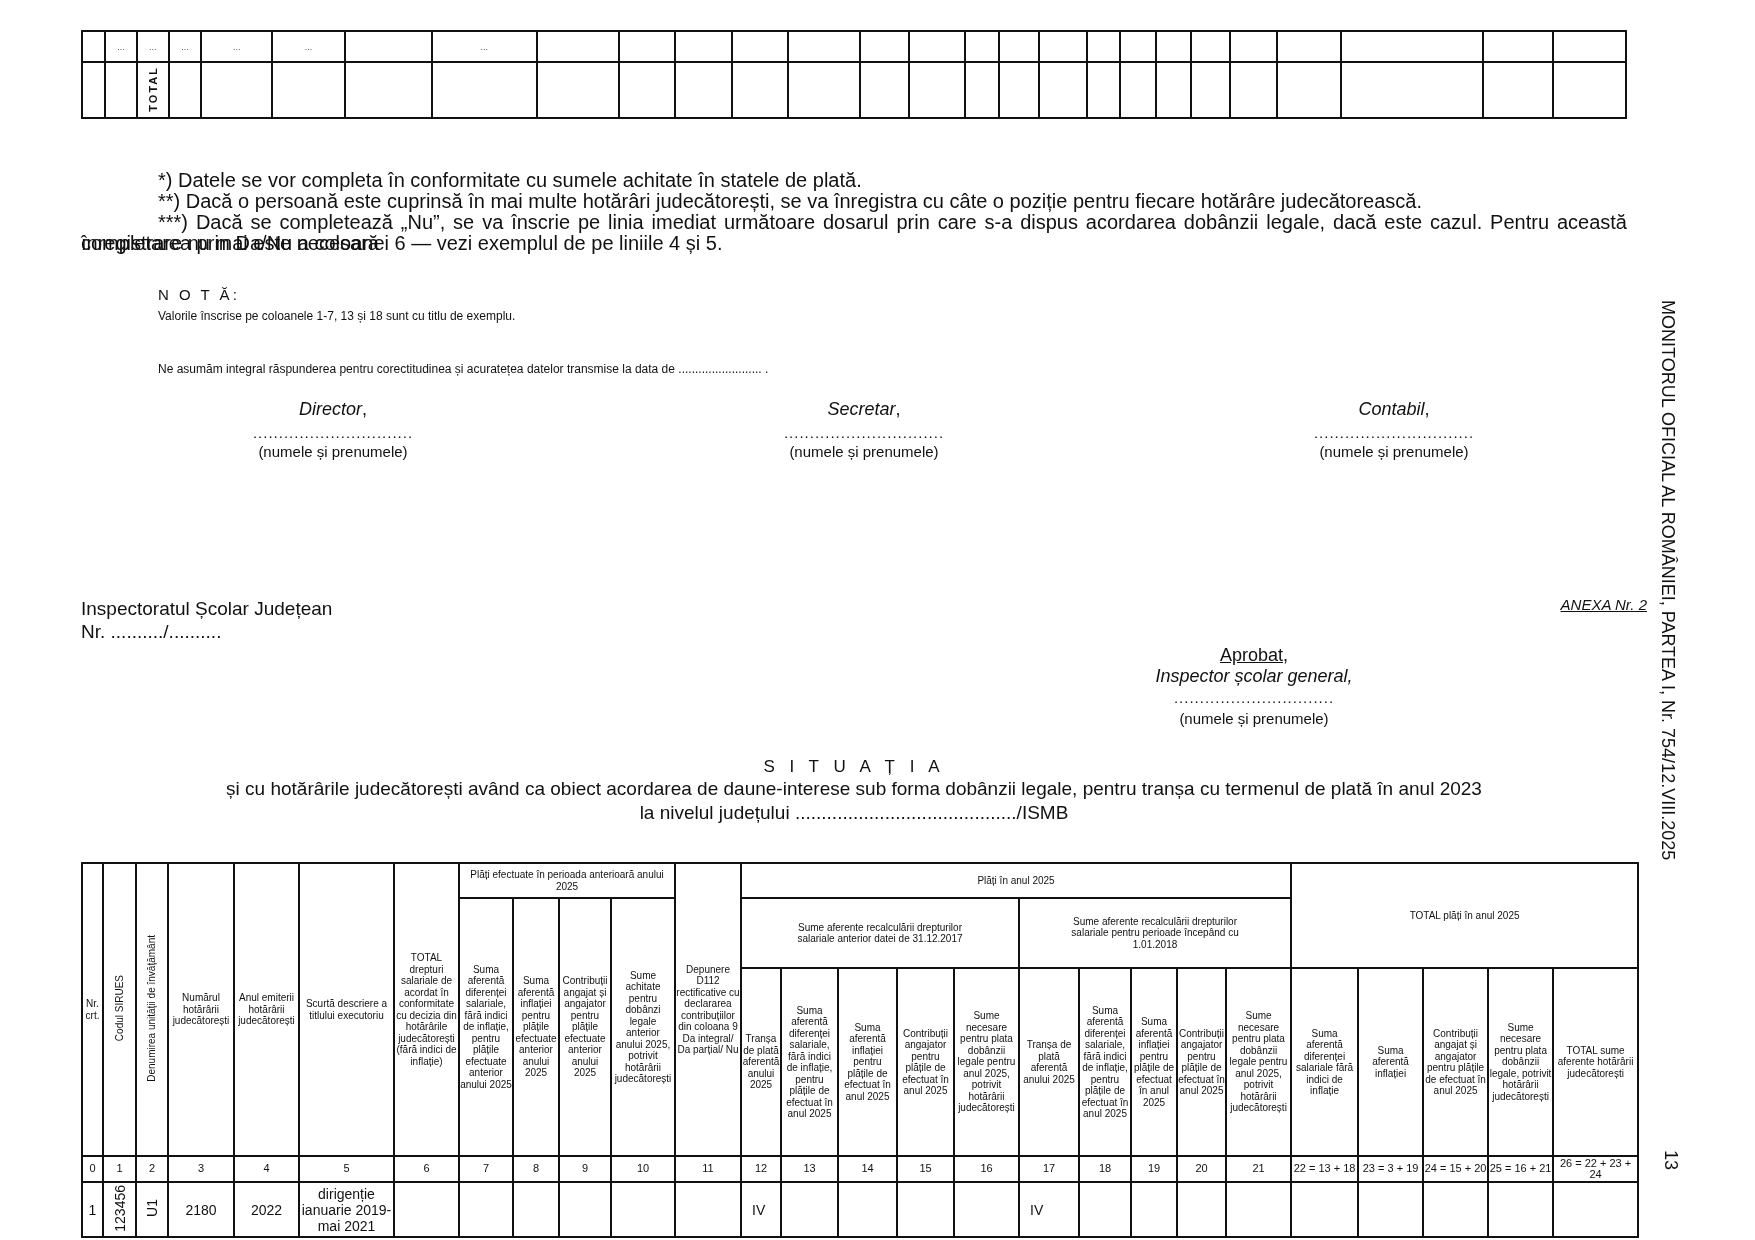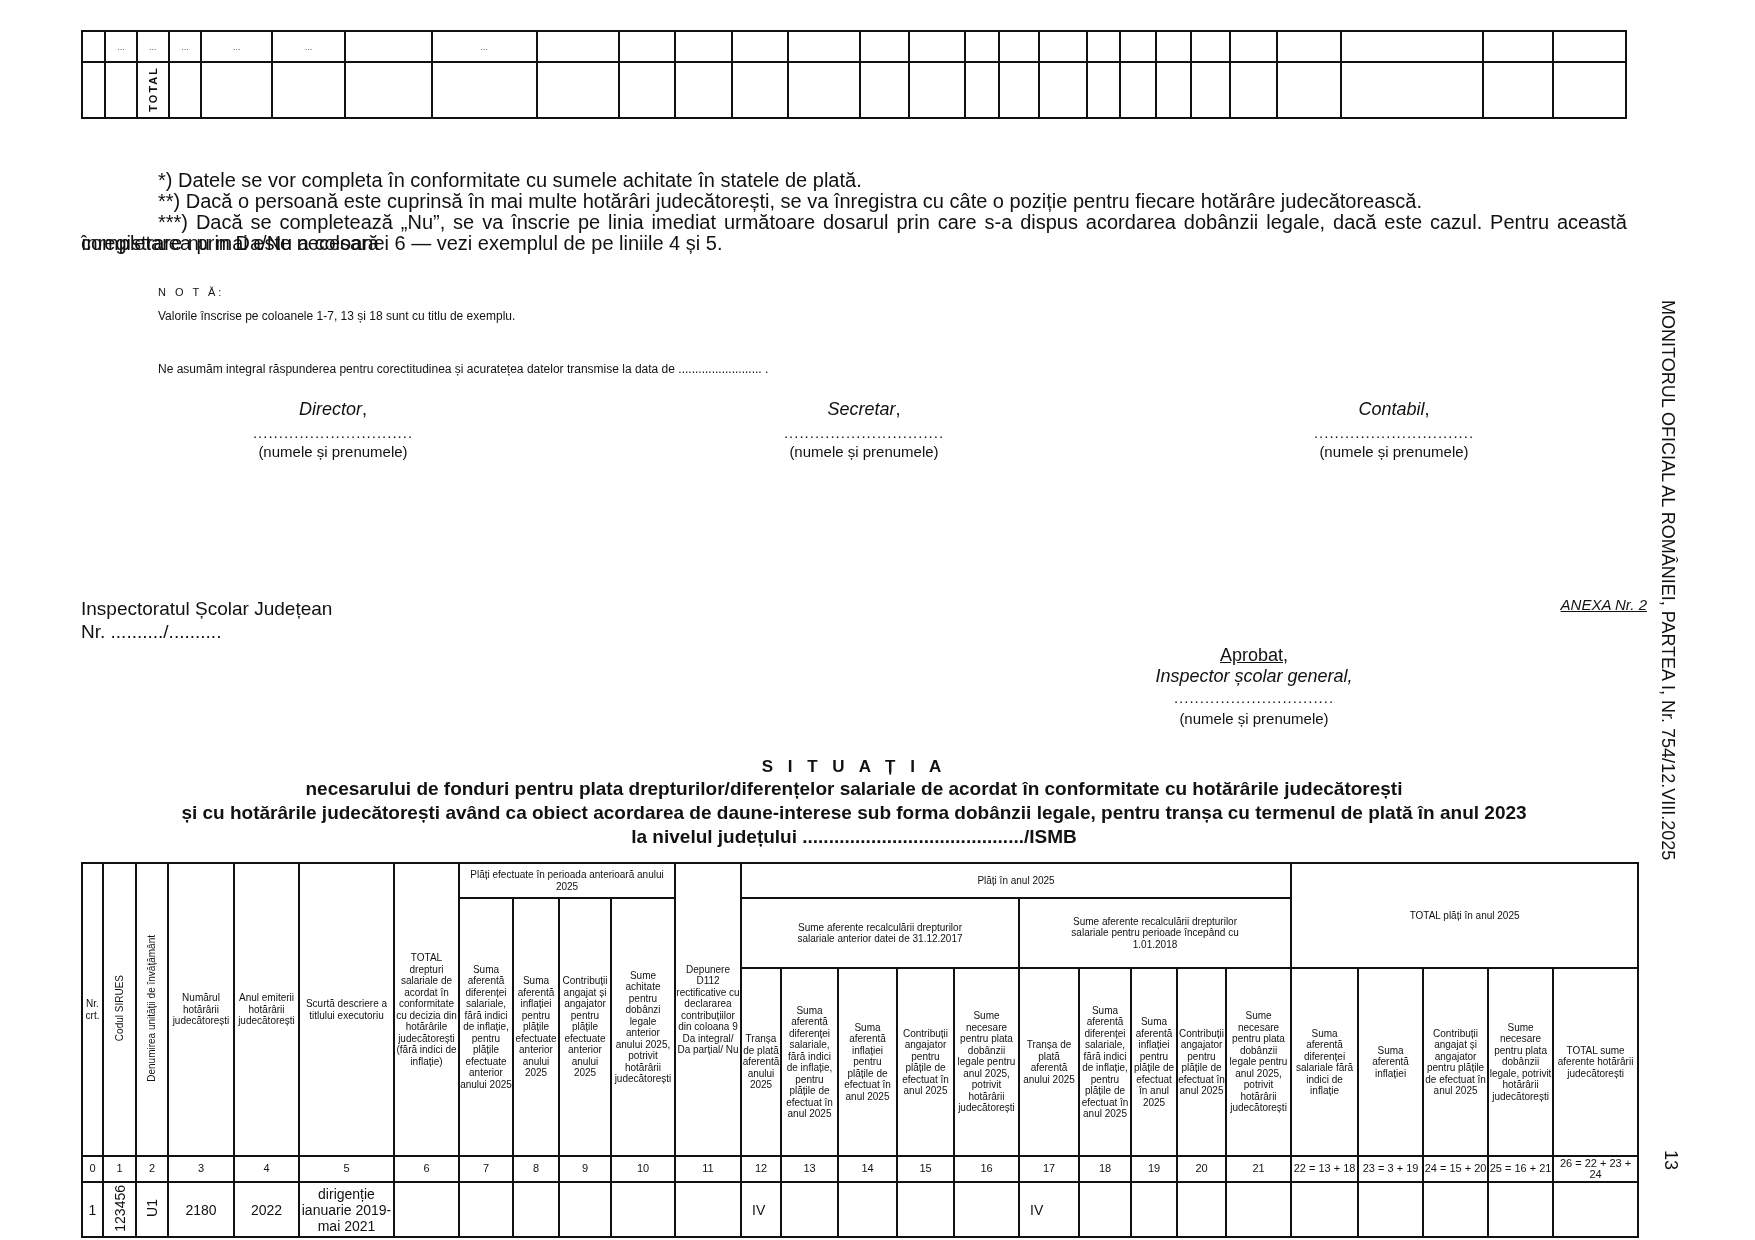--- a/index.html
+++ b/index.html
@@ -13,34 +13,34 @@
   #top-table td { font-size: 9px; color: #555; }
   #top-table tr.r1 td { height: 29px; }
   #top-table tr.r2 td { height: 54px; }
   .vtext { writing-mode: vertical-rl; transform: rotate(180deg); display: inline-block; white-space: nowrap; }
   .total-v { font-size: 11px; font-weight: bold; letter-spacing: 2px; color: #111; }
   
   .note { font-size: 20px; line-height: 21px; }
   .indent { left: 158px; }
   .justify { left: 81px; width: 1546px; text-align: justify; }
   
-  .nota-label { font-size: 11px; letter-spacing: 3px; }
+  .nota-label { font-size: 15px; letter-spacing: 3px; }
   .big { font-size: 12px; }
   .sig { text-align: center; width: 300px; }
   .sig .role { font-size: 18px; font-style: italic; }
   .sig .dots { font-size: 15px; letter-spacing: 1px; margin-top: 4px; }
   .sig .name { font-size: 15px; margin-top: 2px; }
   .anexa { font-size: 15px; font-style: italic; text-decoration: underline; }
   .isj { font-size: 19px; line-height: 23px; }
   .aprob { text-align: center; width: 300px; }
   .aprob .a1 { font-size: 18px; text-decoration: underline; }
   .aprob .a2 { font-size: 18px; font-style: italic; }
   .aprob .a3 { font-size: 15px; letter-spacing: 1px; margin-top: 2px; }
   .aprob .a4 { font-size: 15px; margin-top: 4px; }
-  .title { left: 81px; width: 1546px; text-align: center; font-weight: bold; }
+  .title { left: 81px; width: 1546px; text-align: center; font-weight: normal; }
   .title .t0 { font-size: 17px; letter-spacing: 5px; }
   .title .t { font-size: 19px; line-height: 24px; }
   
   #main-table { left: 81px; top: 862px; width: 1546px; }
   #main-table td { font-size: 10px; line-height: 11.5px; font-family: "Liberation Sans", sans-serif; }
   #main-table .grp { font-size: 10px; }
   #main-table tr.h1 td { height: 33px; }
   #main-table tr.h2 td { height: 36px; }
   #main-table tr.h3 td { height: 186px; }
   #main-table tr.nums td { height: 24px; font-size: 11px; }
@@ -177,21 +177,20 @@
 
 <div class="abs aprob" style="left:1104px; top:645px;">
   <div class="a1">Aprobat,</div>
   <div class="a2">Inspector școlar general,</div>
   <div class="a3">...............................</div>
   <div class="a4">(numele și prenumele)</div>
 </div>
 
 <div class="abs title" style="top:757px;">
   <div class="t0">S I T U A Ț I A</div>
-  <div class="t">necesarului de fonduri pentru plata drepturilor/diferențelor salariale de acordat în conformitate cu hotărârile judecătorești</div>
   <div class="t">și cu hotărârile judecătorești având ca obiect acordarea de daune-interese sub forma dobânzii legale, pentru tranșa cu termenul de plată în anul 2023</div>
   <div class="t">la nivelul județului ........................................../ISMB</div>
 </div>
 
 <table id="main-table" class="abs">
   <colgroup>
     <col style="width:21px">
       <col style="width:33px">
       <col style="width:32px">
       <col style="width:66px">

